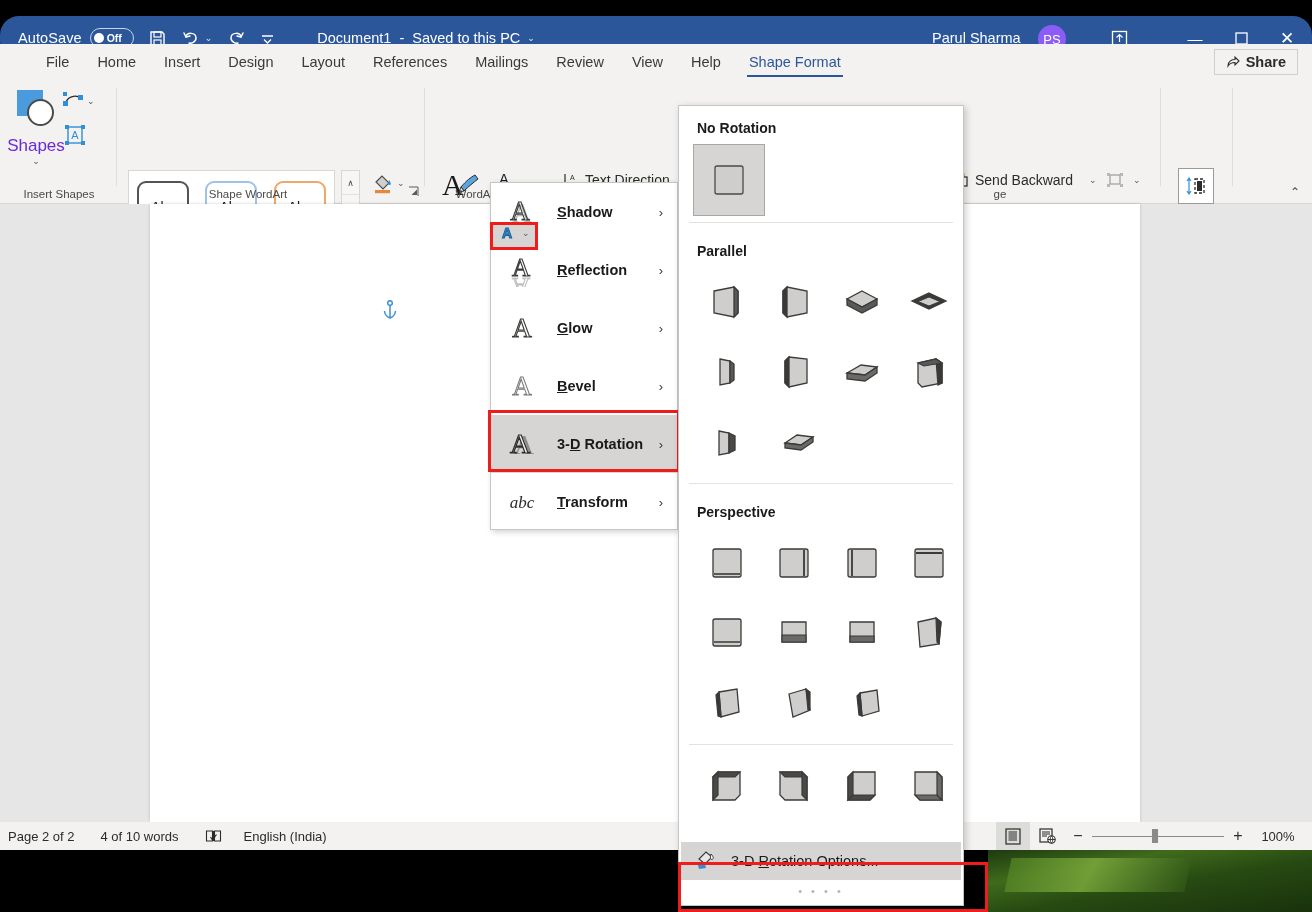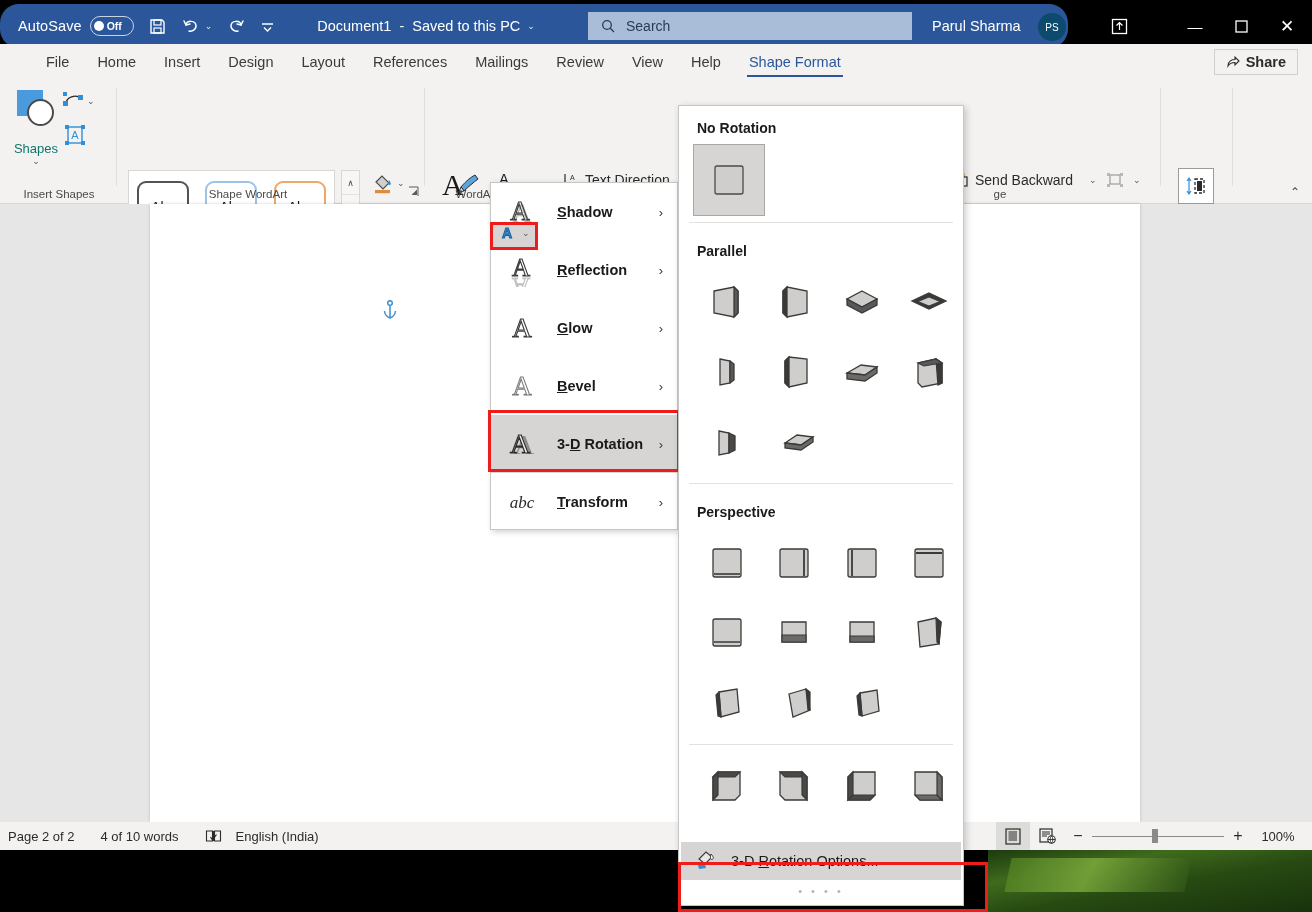--- a/index.html
+++ b/index.html
@@ -6,21 +6,21 @@
   html, body {
     width: 1312px; height: 912px;
     font-family: "Liberation Sans", sans-serif;
     overflow: hidden;
     background: #000;
   }
   .app { position: relative; width: 1312px; height: 912px; }
 
   
   .titlebar {
-    position: absolute; left: 0; top: 4px; width: 1068px; height: 44px;
+    position: absolute; left: 0; top: 16px; width: 1312px; height: 44px;
     background: #2b579a;
     display: flex; align-items: center; border-radius: 19px;
   }
   .tb-autosave-label {
     color: #fff; font-size: 14.5px; margin-left: 18px; letter-spacing: .1px;
   }
   .tb-toggle {
     width: 44px; height: 20px; border: 1.6px solid #c9d4e6; border-radius: 11px;
     margin-left: 8px; display: flex; align-items: center; padding: 0 3px; gap: 3px;
   }
@@ -39,22 +39,22 @@
     position: absolute; left: 588px; top: 8px; width: 324px; height: 28px;
     background: #a9bcd8; display: flex; align-items: center; gap: 10px; padding-left: 13px;
   }
   .search-box .ph { color: #2a3b56; font-size: 14px; }
   .user-name {
     position: absolute; left: 932px; top: 14px;
     color: #fff; font-size: 14.5px; white-space: nowrap;
   }
   .avatar {
     position: absolute; left: 1038px; top: 9px; width: 28px; height: 28px;
-    border-radius: 50%; background: #0c4a6e;
-    color: #fff; font-size: 10px; display: flex; align-items: center; justify-content: center;
+    border-radius: 50%; background: #8b5cf6;
+    color: #fff; font-size: 13px; display: flex; align-items: center; justify-content: center;
   }
   .win-btn {
     position: absolute; top: 0; height: 44px; width: 46px;
     display: flex; align-items: center; justify-content: center; color: #fff;
   }
 
   
   .tabstrip {
     position: absolute; left: 0; top: 44px; width: 1312px; height: 36px;
     background: #f3f2f1; display: flex; align-items: stretch; padding-left: 20px;
@@ -94,21 +94,21 @@
     display: flex; flex-direction: column; align-items: center;
   }
   .shapes-glyph { position: relative; width: 46px; height: 40px; margin-top: 2px; }
   .shapes-glyph .sq {
     position: absolute; left: 4px; top: 2px; width: 26px; height: 26px; background: #4a9ade;
   }
   .shapes-glyph .ci {
     position: absolute; left: 14px; top: 11px; width: 27px; height: 27px;
     border: 2px solid #4a4a48; border-radius: 50%; background: #fff;
   }
-  .shapes-label { font-size: 13px; color: #0f766e; margin-top: 18px; }
+  .shapes-label { font-size: 17px; color: #6d28d9; margin-top: 18px; }
   .mini-btn { position: absolute; display: flex; align-items: center; }
   .dd-caret { font-size: 9px; color: #59595a; margin-left: 3px; }
 
   
   .gallery {
     position: absolute; left: 128px; top: 90px; width: 207px; height: 74px;
     background: #fff; border: 1px solid #d8d7d5;
     display: flex; align-items: center; justify-content: space-around;
   }
   .abc-tile {
@@ -320,27 +320,20 @@
       <svg width="15" height="15" viewBox="0 0 15 15">
           <path d="M2 5 H13 M4 8.5 L7.5 12 L11 8.5" fill="none" stroke="#fff" stroke-width="1.3"></path>
         </svg>
     </span>
 
     <span class="tb-title">
       <span>Document1</span><span class="dash"> - </span><span>Saved to this PC</span>
     </span>
     <span class="tb-title-caret">⌄</span>
 
-    <div class="search-box">
-      <svg width="15" height="15" viewBox="0 0 15 15">
-          <circle cx="6" cy="6" r="4.3" fill="none" stroke="#2a3b56" stroke-width="1.3"></circle>
-          <path d="M9.3 9.3 L13 13" stroke="#2a3b56" stroke-width="1.3"></path>
-        </svg>
-      <span class="ph">Search</span>
-    </div>
 
     <span class="user-name">Parul Sharma</span>
     <span class="avatar">PS</span>
 
     <span class="win-btn" style="left:1096px">
       <svg width="17" height="17" viewBox="0 0 17 17">
           <rect x="1.5" y="1.5" width="14" height="14" fill="none" stroke="#fff" stroke-width="1.3"></rect>
           <path d="M8.5 12 V5 M5.5 7.5 L8.5 4.5 L11.5 7.5" fill="none" stroke="#fff" stroke-width="1.2"></path>
         </svg>
     </span>
@@ -599,21 +592,21 @@
   <div class="statusbar">
     <span class="sb-item">Page 2 of 2</span>
     <span class="sb-item" style="margin-left:26px">4 of 10 words</span>
     <span class="sb-item" style="margin-left:26px; display:flex; align-items:center">
       <svg width="17" height="15" viewBox="0 0 17 15">
           <path d="M1.5 2 H7.5 V12 H1.5 Z M9.5 2 H15.5 V12 H9.5 Z" fill="none" stroke="#2b2b29" stroke-width="1.1"></path>
           <path d="M8.5 2 V12" stroke="#2b2b29" stroke-width="1.1"></path>
           <path d="M5.5 8 L7.5 11 L11.5 5.5" fill="none" stroke="#2b2b29" stroke-width="1.2"></path>
         </svg>
     </span>
-    <span class="sb-item" style="margin-left:14px">English (India)</span>
+    <span class="sb-item" style="margin-left:22px">English (India)</span>
 
     <div class="sb-right">
       <span class="view-btn sel">
         <svg width="16" height="17" viewBox="0 0 16 17">
             <rect x="1" y="1" width="14" height="15" fill="none" stroke="#2b2b29" stroke-width="1.2"></rect>
             <path d="M3.5 4 H12 M3.5 6 H12 M3.5 8 H12 M3.5 10 H12 M3.5 12 H12" stroke="#2b2b29" stroke-width="1"></path>
           </svg>
       </span>
       <span class="view-btn">
         <svg width="17" height="17" viewBox="0 0 17 17">

